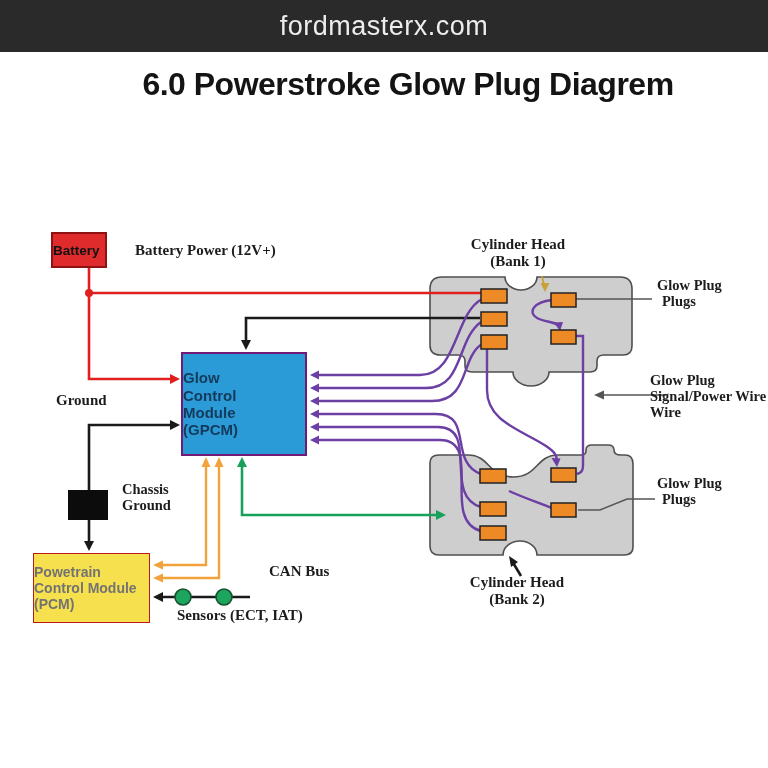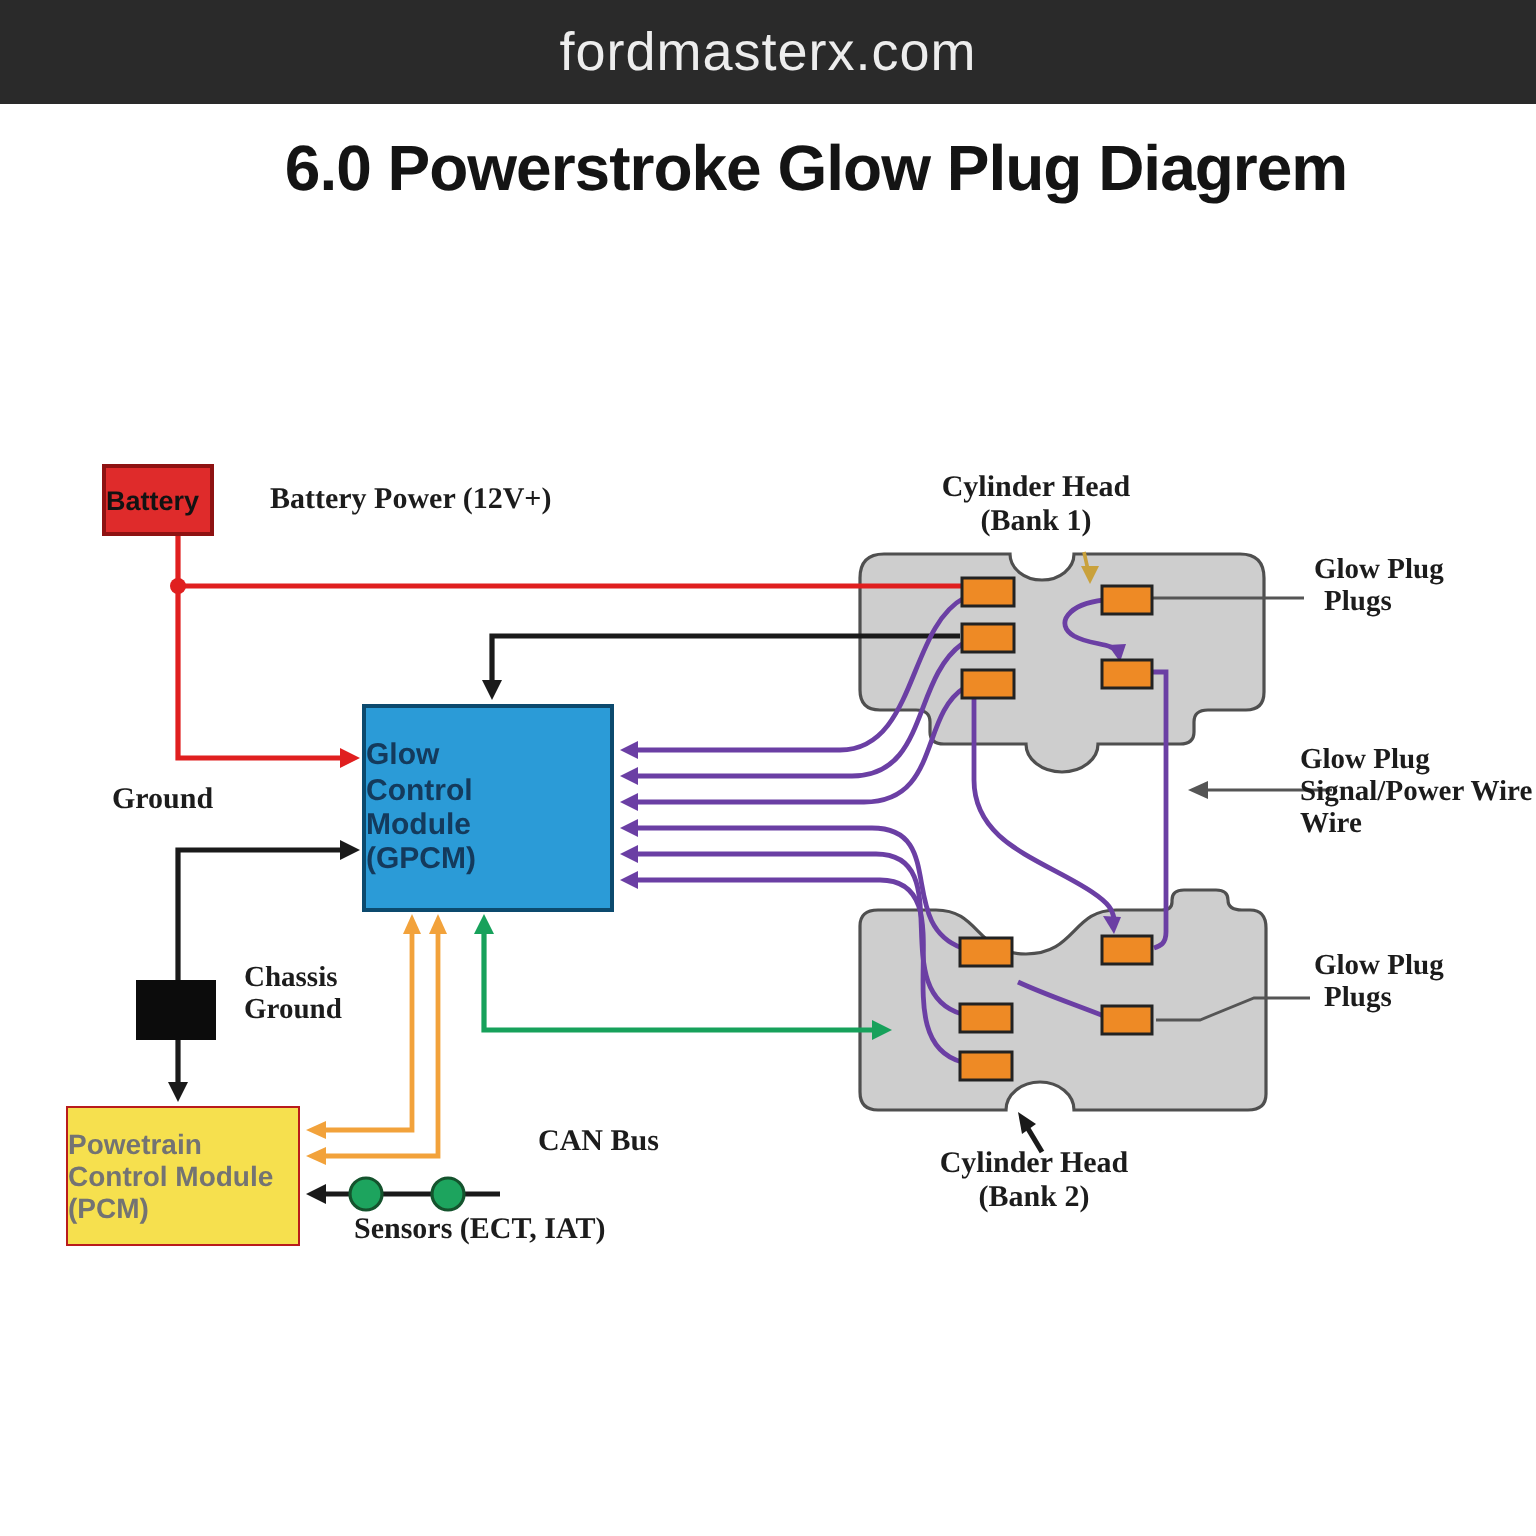--- a/index.html
+++ b/index.html
@@ -16,21 +16,21 @@
     position:absolute;left:0;top:66px;width:768px;text-align:center;
     font-size:32px;font-weight:bold;color:#141414;letter-spacing:-0.5px;padding-left:24px;
   }
   .lbl{position:absolute;font-weight:bold;color:#1c1c1c;font-size:15px;line-height:1.12;white-space:nowrap;font-family:Liberation Serif, serif;}
   .lbl.small{font-size:14.5px;}
   .center{text-align:center;}
   .box{position:absolute;display:flex;flex-direction:column;align-items:flex-start;justify-content:center;
        font-weight:bold;text-align:center;box-sizing:border-box;}
   .battery{left:51px;top:232px;width:56px;height:36px;background:#df2b2b;border:2px solid #8e1212;
            color:#121212;font-size:13.5px;}
-  .gpcm{left:181px;top:352px;width:126px;height:104px;background:#2b9bd7;border:2px solid #0c4a6e;
+  .gpcm{left:181px;top:352px;width:126px;height:104px;background:#2b9bd7;border:2px solid #701a75;
         color:#143a5c;font-size:15px;line-height:1.16;}
   .pcm{left:33px;top:553px;width:117px;height:70px;background:#f6e04e;border:1px solid #b91c1c;
        color:#737373;font-size:14px;line-height:1.15;}
   .chassis{left:68px;top:490px;width:40px;height:30px;background:#0c0c0c;}
   svg{position:absolute;left:0;top:0;}
 </style>
 </head>
 <body>
 
 <div class="header">

